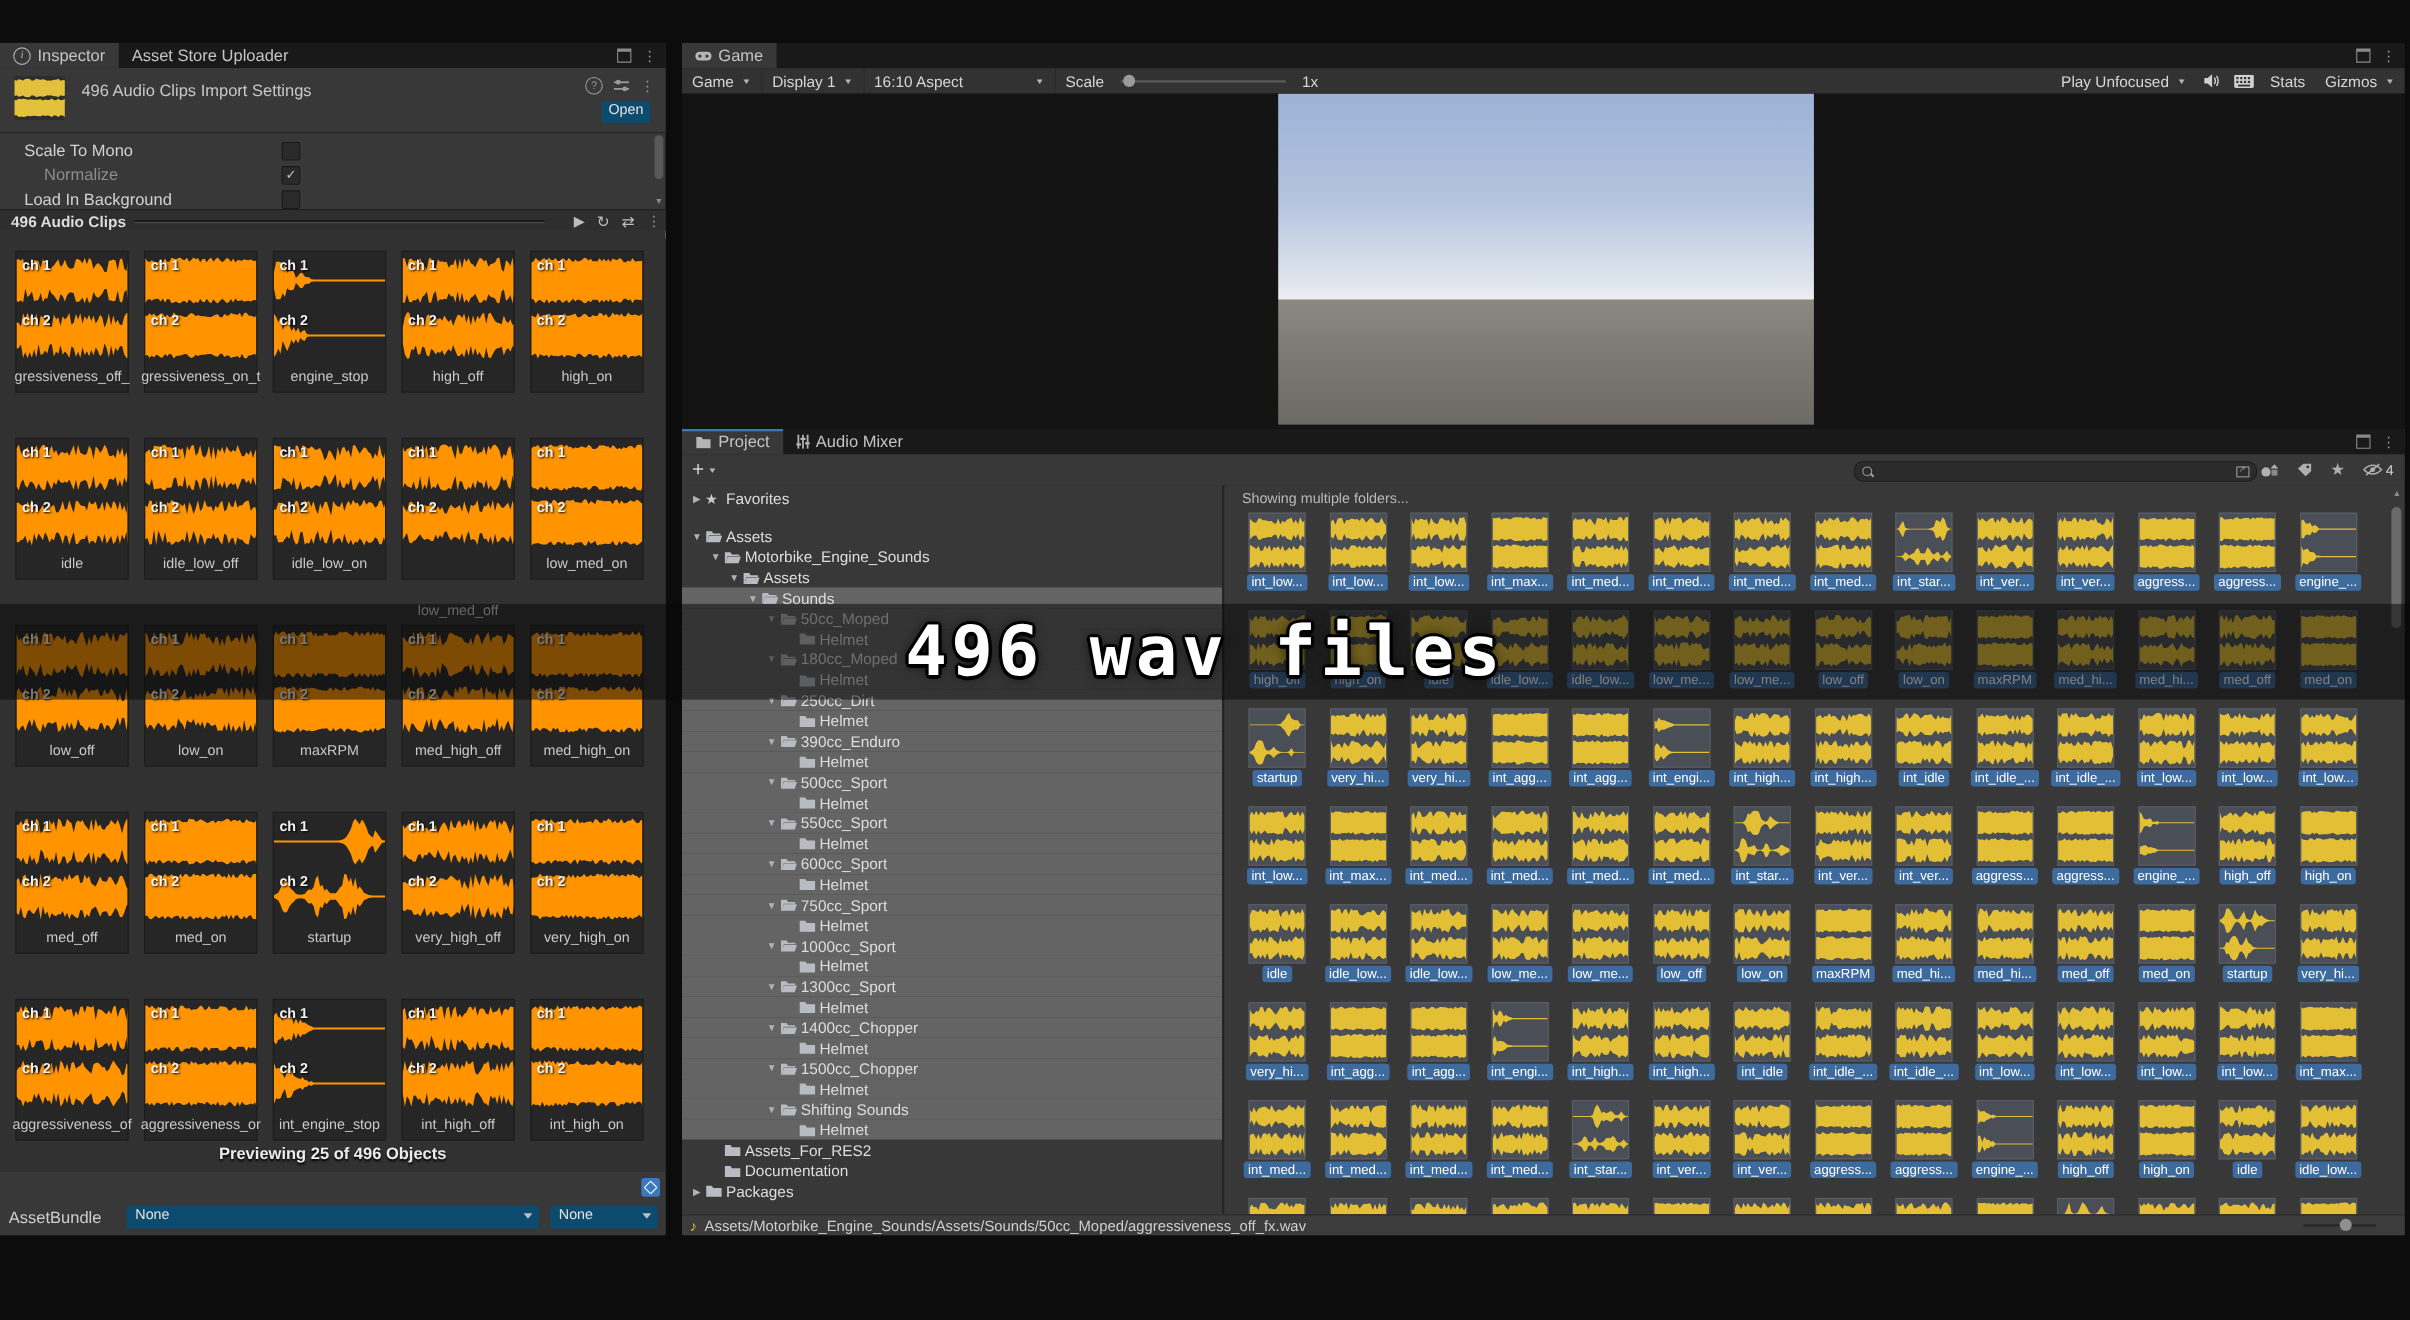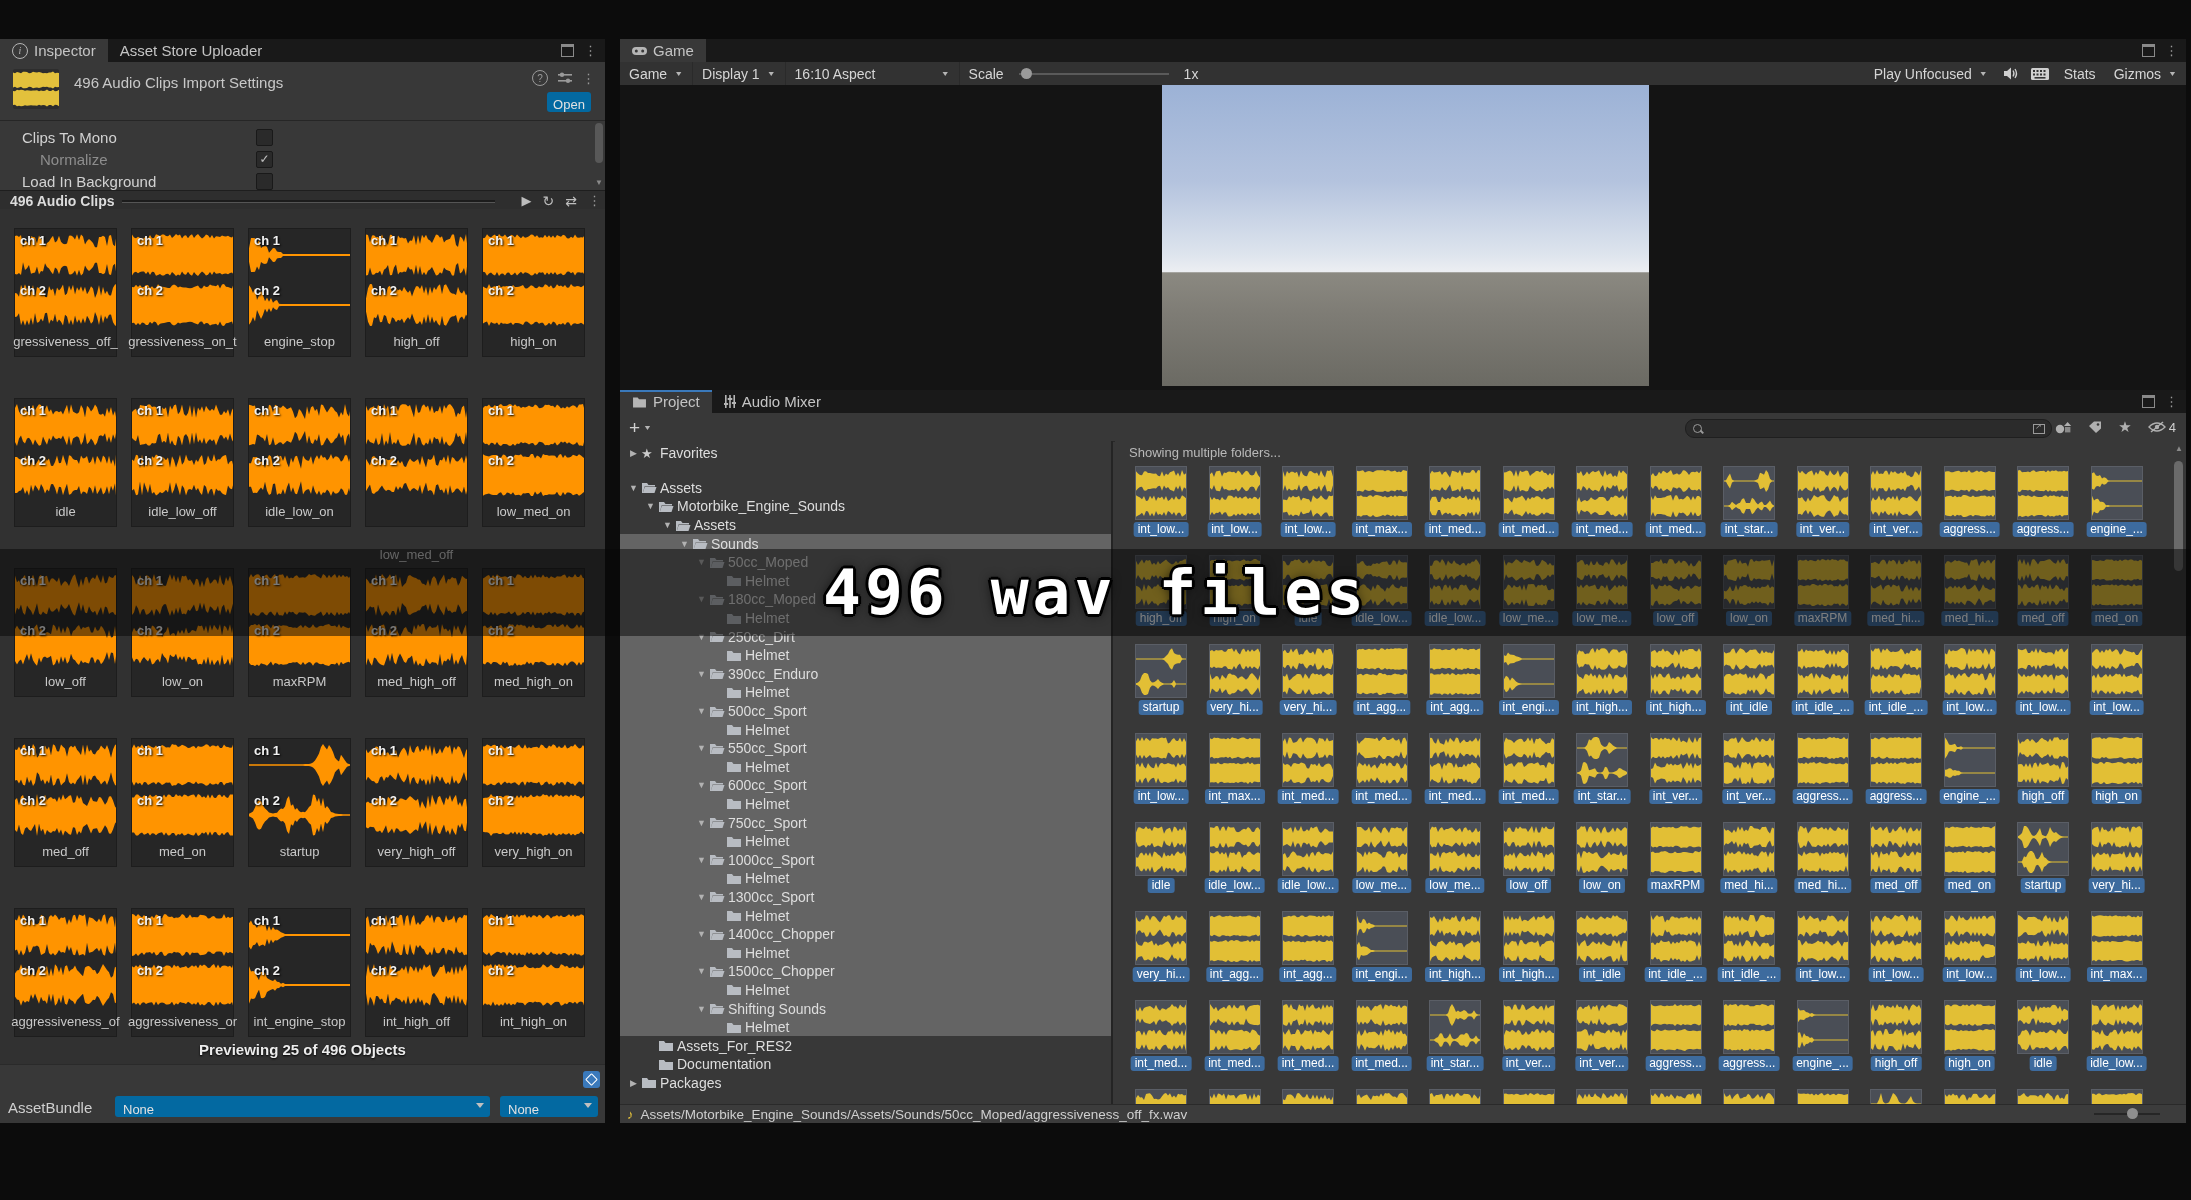--- a/index.html
+++ b/index.html
@@ -8,21 +8,21 @@
   .abs{position:absolute}
   
   .tabbar{position:absolute;left:0;top:0;right:0;height:23px;background:#191919;display:flex;align-items:stretch}
   .tab{display:flex;align-items:center;gap:6px;padding:0 12px;font-size:15px;color:#c4c4c4;white-space:nowrap}
   .tab.active{background:#383838}
   .tab.accent{box-shadow:inset 0 2px 0 #3a79bb}
   .tabbar-right{margin-left:auto;display:flex;align-items:center;gap:10px;padding-right:8px;color:#8a8a8a}
   .sq-icon{width:11px;height:9px;border:1px solid #8a8a8a;border-top-width:3px;display:inline-block}
   .kebab{font-size:13px;color:#9a9a9a;letter-spacing:0}
   .chev{font-size:9px;color:#b5b5b5;transform:scaleY(.8)}
-  .btn{background:#0369a1;border-radius:3px;color:#e2e2e2;display:flex;align-items:flex-end;justify-content:center;font-size:13px}
+  .btn{background:#0c4a6e;border-radius:3px;color:#e2e2e2;display:flex;align-items:flex-start;justify-content:center;font-size:13px}
   
   #left-panel{left:0;top:39px;width:605px;height:1083px;background:#383838}
   #insp-header{position:absolute;left:0;top:23px;width:100%;height:58px;background:#383838;border-bottom:1px solid #262626}
   #insp-thumb{position:absolute;left:13px;top:7px;width:46px;height:40px;background:#2d2d2d;border-radius:2px}
   #insp-title{position:absolute;left:74px;top:12px;font-size:15px;color:#c8c8c8}
   #insp-hicons{position:absolute;right:10px;top:8px;display:flex;gap:10px;align-items:center;color:#9a9a9a}
   .help-circ{width:14px;height:14px;border:1px solid #9a9a9a;border-radius:50%;font-size:10px;display:flex;align-items:center;justify-content:center}
   #open-btn{position:absolute;right:14px;top:30px;width:44px;height:20px}
   #insp-settings{position:absolute;left:0;top:81px;width:100%;height:70px;overflow:hidden}
   .set-row{position:absolute;left:0;width:100%;height:22px;display:flex;align-items:center;font-size:15px}
@@ -136,21 +136,21 @@
       </svg>
       <span class="kebab">⋮</span>
     </div>
     <div id="open-btn" class="btn">
       <span>Open</span>
     </div>
   </div>
 
   <div id="insp-settings">
       <div class="set-row" style="top: 6px;">
-        <span class="set-label">Clips To Mono</span>
+        <span class="set-label">Scale To Mono</span>
         <span class="cbx"></span>
       </div>
       <div class="set-row" style="top: 28px;">
         <span class="set-label dim ind">Normalize</span>
         <span class="cbx">✓</span>
       </div>
       <div class="set-row" style="top: 50px;">
         <span class="set-label">Load In Background</span>
         <span class="cbx"></span>
       </div>

